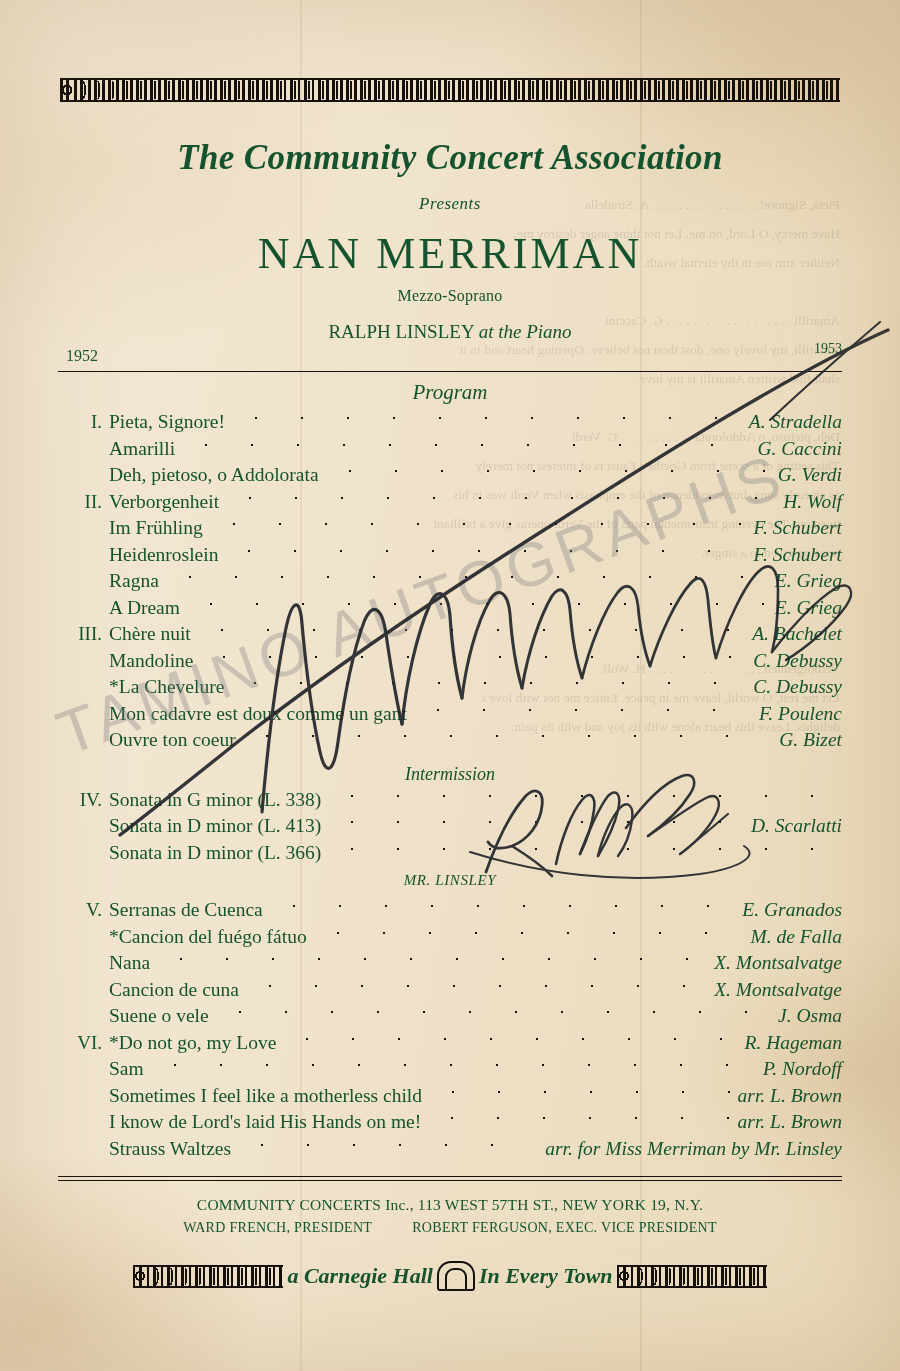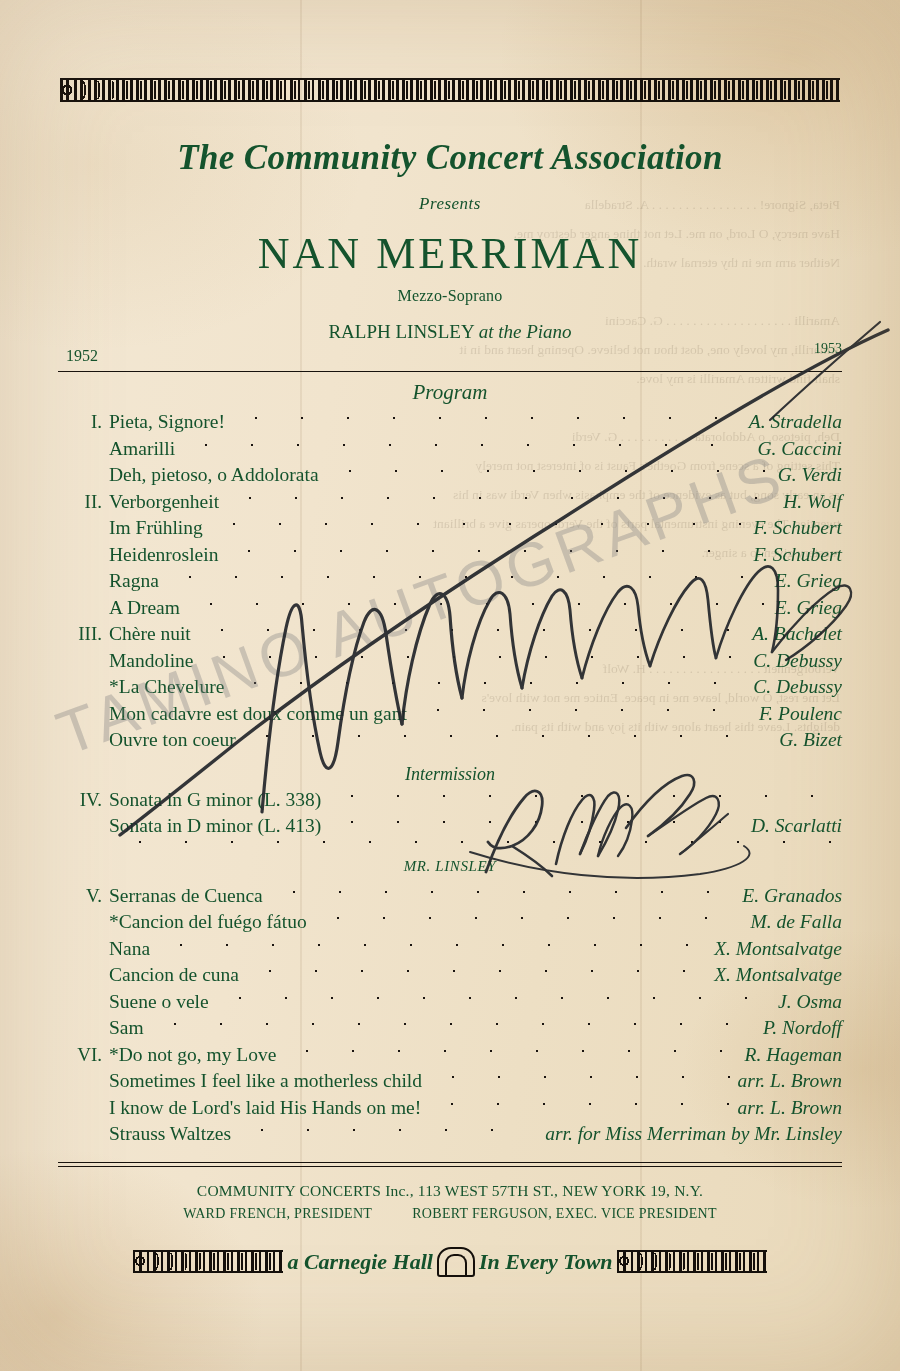--- a/index.html
+++ b/index.html
@@ -420,20 +420,21 @@
         <span class="composer"></span>
       </div>
       <div class="row">
         <span class="num"></span>
         <span class="work">Sonata in D minor  (L. 413)</span>
         <span class="lead"></span>
         <span class="composer">D. Scarlatti</span>
       </div>
       <div class="row">
         <span class="num"></span>
+        <span class="work">Sonata in D minor  (L. 366)</span>
         <span class="lead"></span>
         <span class="composer"></span>
       </div>
       <div class="smallcaps-note">MR. LINSLEY</div>
       <div class="row">
         <span class="num">V.</span>
         <span class="work">Serranas de Cuenca</span>
         <span class="lead"></span>
         <span class="composer">E. Granados</span>
       </div>
@@ -455,30 +456,30 @@
         <span class="lead"></span>
         <span class="composer">X. Montsalvatge</span>
       </div>
       <div class="row">
         <span class="num"></span>
         <span class="work">Suene o vele</span>
         <span class="lead"></span>
         <span class="composer">J. Osma</span>
       </div>
       <div class="row">
-        <span class="num"></span>
-        <span class="work">Sam</span>
-        <span class="lead"></span>
-        <span class="composer">P. Nordoff</span>
-      </div>
-      <div class="row">
         <span class="num">VI.</span>
         <span class="work">*Do not go, my Love</span>
         <span class="lead"></span>
         <span class="composer">R. Hageman</span>
+      </div>
+      <div class="row">
+        <span class="num"></span>
+        <span class="work">Sam</span>
+        <span class="lead"></span>
+        <span class="composer">P. Nordoff</span>
       </div>
       <div class="row">
         <span class="num"></span>
         <span class="work">Sometimes I feel like a motherless child</span>
         <span class="lead"></span>
         <span class="composer">arr. L. Brown</span>
       </div>
       <div class="row">
         <span class="num"></span>
         <span class="work">I know de Lord's laid His Hands on me!</span>

